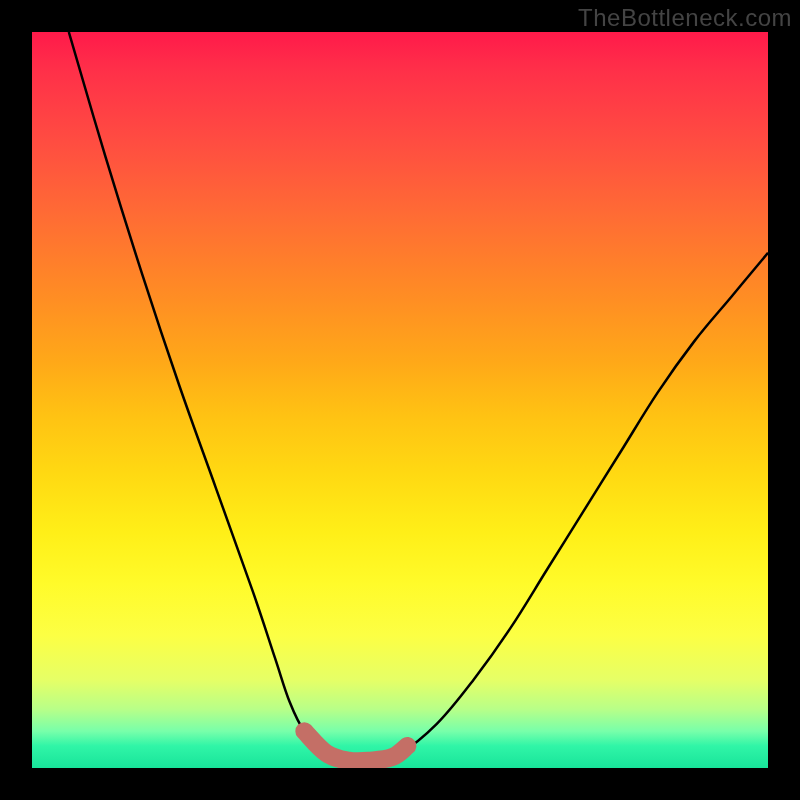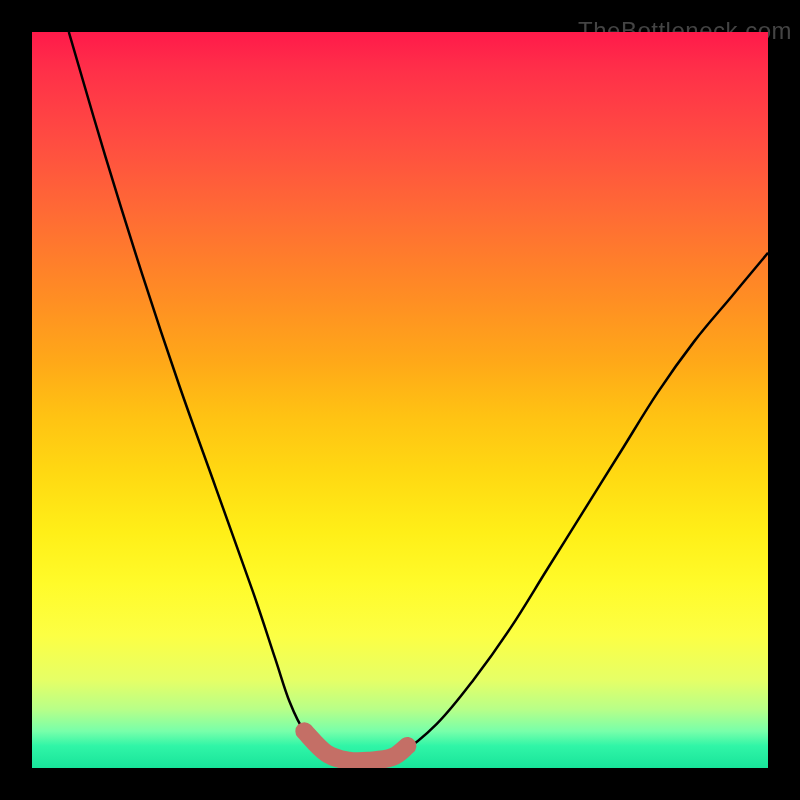--- a/index.html
+++ b/index.html
@@ -50,21 +50,20 @@
     );
   }
   .watermark {
     position: absolute;
     top: 4px;
     right: 8px;
     font-family: Arial, Helvetica, sans-serif;
     font-size: 24px;
     color: #444;
     letter-spacing: 0.5px;
-    margin-top: 13px;
   }
   svg.curve {
     position: absolute;
     inset: 0;
     width: 736px;
     height: 736px;
   }
 </style>
 </head>
 <body>

